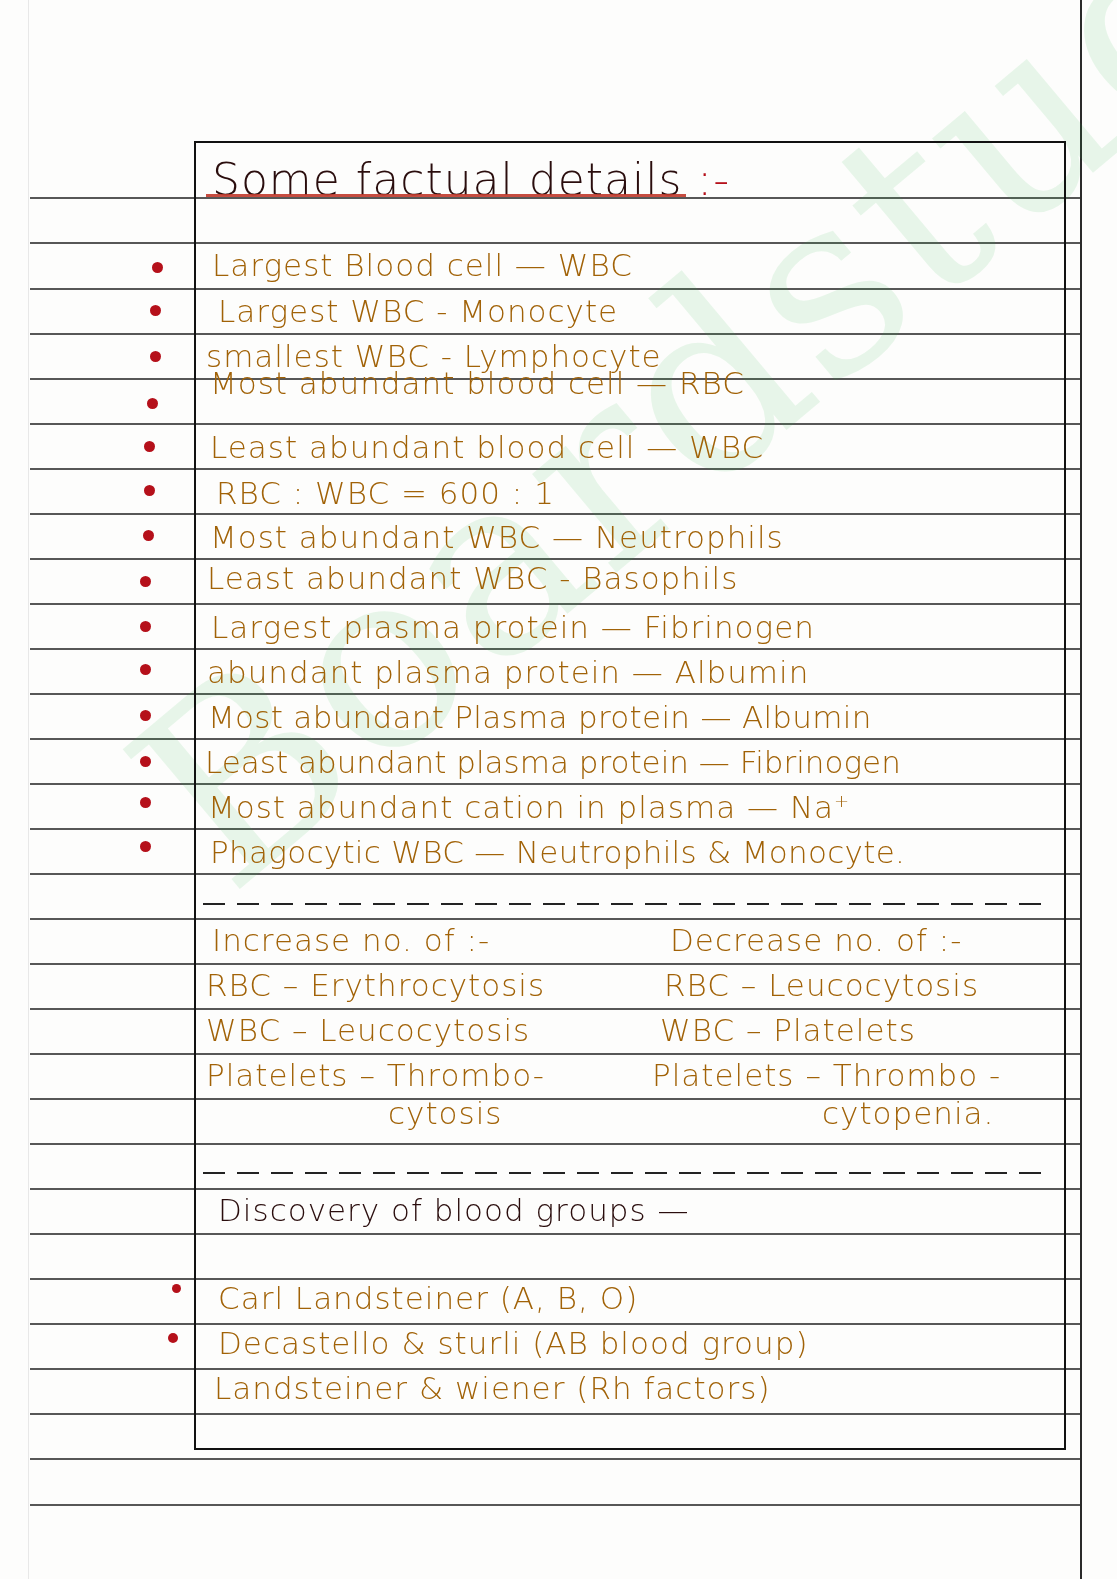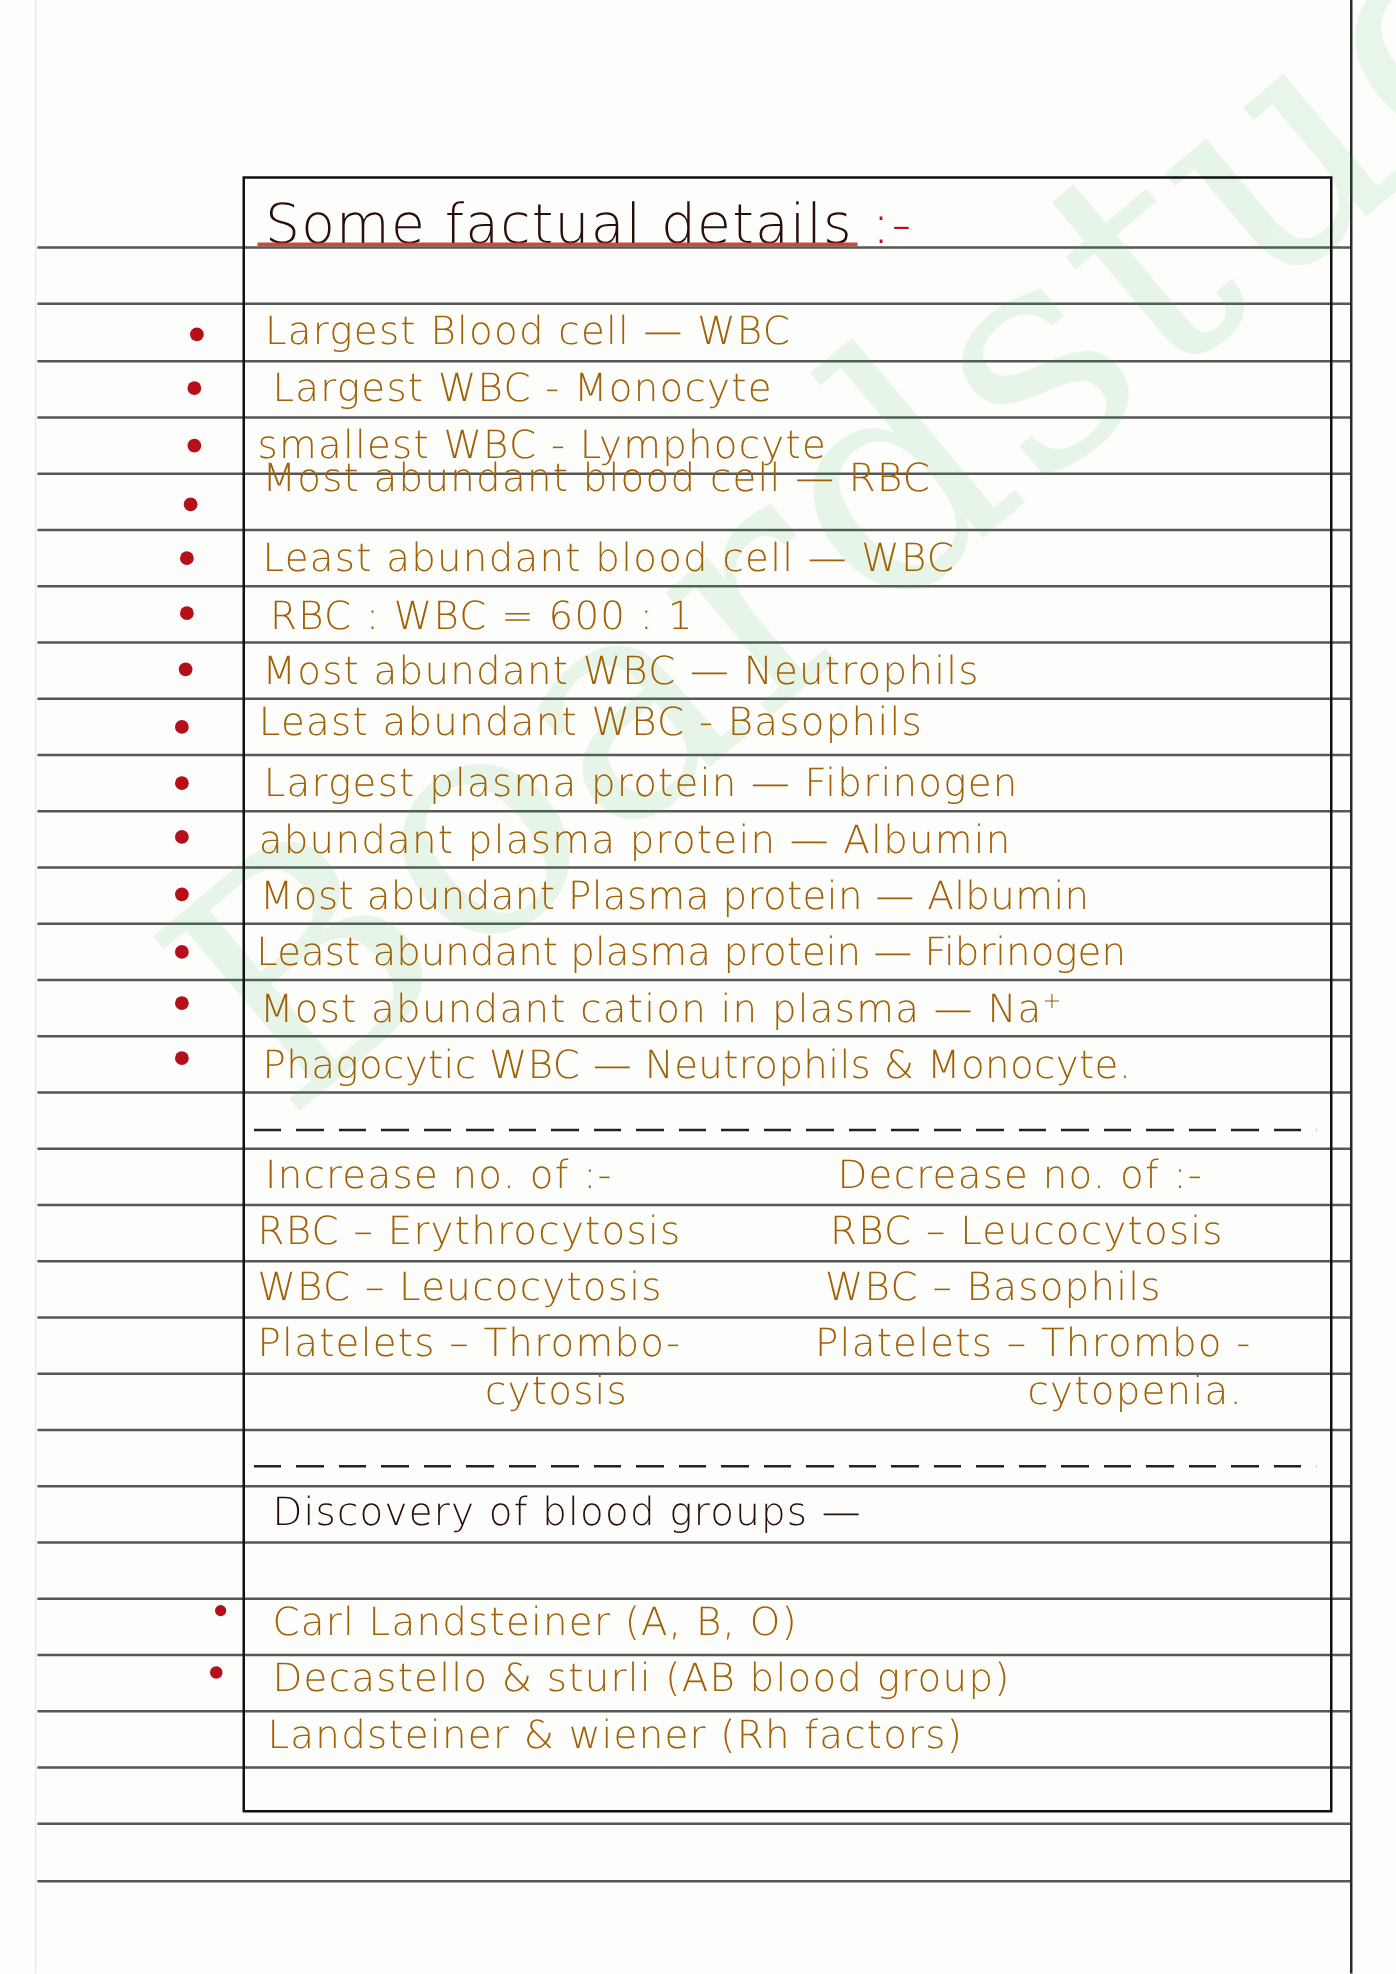--- a/index.html
+++ b/index.html
@@ -130,21 +130,21 @@
 <div>
   <div class="hw" style="left:212px; top:925px;">Increase no. of :-</div>
   <div class="hw" style="left:206px; top:970px;">RBC – Erythrocytosis</div>
   <div class="hw" style="left:206px; top:1015px;">WBC – Leucocytosis</div>
   <div class="hw" style="left:206px; top:1060px;">Platelets – Thrombo-</div>
   <div class="hw" style="left:388px; top:1098px;">cytosis</div>
 </div>
 <div>
   <div class="hw" style="left:670px; top:925px;">Decrease no. of :-</div>
   <div class="hw" style="left:664px; top:970px;">RBC – Leucocytosis</div>
-  <div class="hw" style="left:660px; top:1015px;">WBC – Basophils</div>
+  <div class="hw" style="left:660px; top:1015px;">WBC – Platelets</div>
   <div class="hw" style="left:652px; top:1060px;">Platelets – Thrombo -</div>
   <div class="hw" style="left:822px; top:1098px;">cytopenia.</div>
 </div>
 
 <div class="dash" style="top:1172px"></div>
 
 <div class="hw title-red" style="left:218px; top:1195px;">Discovery of blood groups —</div>
 
 <div class="bullet" style="left:172px; top:1284px; width:9px; height:9px;"></div>
 <div class="bullet" style="left:168px; top:1333px; width:10px; height:10px;"></div>

